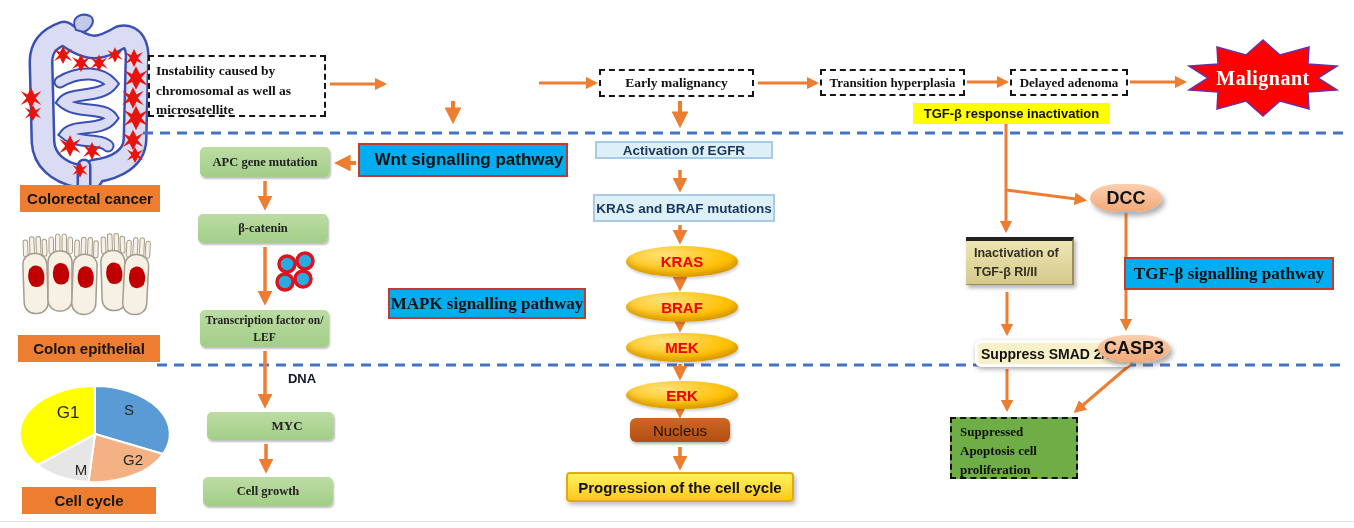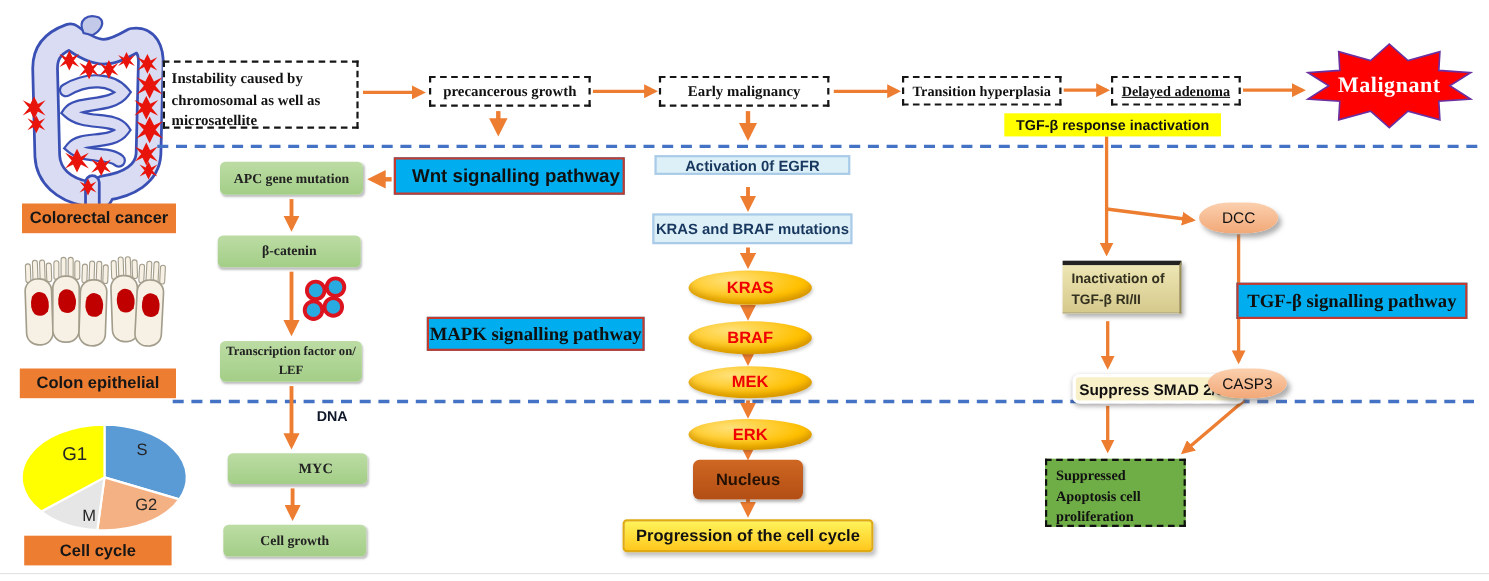--- a/index.html
+++ b/index.html
@@ -14,21 +14,21 @@
              box-shadow:1px 2px 2px rgba(0,0,0,.25);color:#222;
              font-family:"Liberation Serif",serif;font-weight:bold;}
   .blue-box{background:#00AEEF;border:2px solid #C43A2F;color:#101010;font-weight:bold;}
   .lightblue-box{background:#DEF0F7;border:2px solid #A9CBE8;color:#17375E;
                  font-weight:bold;font-size:13.5px;}
   .gold-oval{background:radial-gradient(ellipse at 35% 28%,#FFE17A,#FFC000 62%,#E8A000);
              border-radius:50%;color:#F00000;font-weight:bold;font-size:15px;
              box-shadow:inset 0 -4px 6px rgba(160,100,0,.4),1px 2px 3px rgba(0,0,0,.2);}
   .peach-oval{background:linear-gradient(#FBD0AE,#F2A878);border-radius:50%/62%;
               box-shadow:3px 4px 5px rgba(110,110,110,.55);color:#111;
-              font-weight:normal;font-size:14px;}
+              font-weight:bold;font-size:18px;}
   .orange-label{background:#ED7D31;color:#161616;font-weight:bold;font-size:15px;}
   .yellow-tag{background:#FFFF00;color:#111;font-weight:bold;font-size:13px;}
   .serif{font-family:"Liberation Serif",serif;}
 </style>
 </head>
 <body>
 
 <div id="canvas">
 
   <svg class="abs" width="1354" height="528" style="left:0;top:0;z-index:1">
@@ -126,24 +126,23 @@
       <line x1="1006" y1="124" x2="1006" y2="230" marker-end="url(#ah)"></line>
       <line x1="1006" y1="190" x2="1084" y2="200" marker-end="url(#ah)"></line>
       <line x1="1126" y1="213" x2="1126" y2="328" marker-end="url(#ah)"></line>
       <line x1="1007" y1="292" x2="1007" y2="333" marker-end="url(#ah)"></line>
       <line x1="1007" y1="369" x2="1007" y2="409" marker-end="url(#ah)"></line>
       <line x1="1131" y1="364" x2="1076" y2="411" marker-end="url(#ah)"></line>
     </g>
   </svg>
 
   <div class="abs dashed-box z2" style="left:148px;top:55px;width:178px;height:62px;padding:4px 6px;font-size:13.5px;line-height:1.45;">Instability caused by chromosomal as well as microsatellite</div>
-  <div class="abs ctr dashed-box z2" style="left:390px;top:69px;width:147px;height:28px;font-size:13.5px;">precancerous growth</div>
   <div class="abs ctr dashed-box z2" style="left:599px;top:69px;width:155px;height:28px;font-size:13.5px;">Early malignancy</div>
   <div class="abs ctr dashed-box z2" style="left:820px;top:69px;width:145px;height:27px;font-size:13px;">Transition hyperplasia</div>
-  <div class="abs ctr dashed-box z2" style="left:1010px;top:69px;width:118px;height:27px;font-size:13px;text-decoration:underline;">Delayed adenoma</div>
+  <div class="abs ctr dashed-box z2" style="left:1010px;top:69px;width:118px;height:27px;font-size:13px;">Delayed adenoma</div>
   <div class="abs ctr serif z2" style="left:1199px;top:65px;width:128px;height:26px;color:#fff;font-weight:bold;font-size:20px;letter-spacing:.5px;text-align:right;">Malignant</div>
   <div class="abs ctr yellow-tag z2" style="left:913px;top:103px;width:197px;height:21px;">TGF-β response inactivation</div>
 
   <div class="abs ctr orange-label z2" style="left:20px;top:185px;width:140px;height:27px;">Colorectal cancer</div>
   <div class="abs ctr orange-label z2" style="left:18px;top:335px;width:142px;height:27px;">Colon epithelial</div>
   <div class="abs ctr orange-label z2" style="left:22px;top:487px;width:134px;height:27px;">Cell cycle</div>
 
   <div class="abs ctr z2" style="left:50px;top:402px;width:36px;height:22px;font-size:17px;color:#262626;">G1</div>
   <div class="abs ctr z2" style="left:118px;top:399px;width:22px;height:20px;font-size:15px;color:#262626;">S</div>
   <div class="abs ctr z2" style="left:118px;top:449px;width:30px;height:20px;font-size:15px;color:#262626;">G2</div>
@@ -157,21 +156,21 @@
   <div class="abs ctr z2" style="left:281px;top:370px;width:42px;height:16px;font-weight:bold;font-size:13px;color:#0f172a;">DNA</div>
   <div class="abs ctr green-box z2" style="left:207px;top:412px;width:127px;height:28px;font-size:13px;padding-left:33px;">MYC</div>
   <div class="abs ctr green-box z2" style="left:203px;top:477px;width:130px;height:29px;font-size:12.5px;">Cell growth</div>
 
   <div class="abs ctr lightblue-box z2" style="left:595px;top:141px;width:178px;height:18px;">Activation 0f EGFR</div>
   <div class="abs ctr lightblue-box z2" style="left:593px;top:194px;width:182px;height:28px;">KRAS and BRAF mutations</div>
   <div class="abs ctr gold-oval z2" style="left:626px;top:246px;width:112px;height:31px;">KRAS</div>
   <div class="abs ctr gold-oval z2" style="left:626px;top:292px;width:112px;height:30px;">BRAF</div>
   <div class="abs ctr gold-oval z2" style="left:626px;top:333px;width:112px;height:29px;">MEK</div>
   <div class="abs ctr gold-oval z2" style="left:626px;top:381px;width:112px;height:28px;">ERK</div>
-  <div class="abs ctr z2" style="left:630px;top:418px;width:100px;height:36px;background:linear-gradient(#CE6722,#B34E14);border-radius:6px;color:#241104;font-weight:bold;font-size:15px;box-shadow:1px 2px 3px rgba(0,0,0,.3);">Nucleus</div>
+  <div class="abs ctr z2" style="left:630px;top:418px;width:100px;height:24px;background:linear-gradient(#CE6722,#B34E14);border-radius:6px;color:#241104;font-weight:normal;font-size:15px;box-shadow:1px 2px 3px rgba(0,0,0,.3);">Nucleus</div>
   <div class="abs ctr z2" style="left:566px;top:472px;width:228px;height:30px;background:linear-gradient(#FFF35A,#FFC81E);border:2px solid #DFAA12;border-radius:4px;box-shadow:2px 3px 4px rgba(0,0,0,.25);font-weight:bold;font-size:15px;color:#111;">Progression of the cell cycle</div>
 
   <div class="abs ctr peach-oval z2" style="left:1090px;top:184px;width:72px;height:28px;">DCC</div>
   <div class="abs z2" style="left:966px;top:237px;width:108px;height:48px;background:linear-gradient(#EDE6B4,#D5C98C);border-top:4px solid #222;border-right:2px solid #9C8F55;border-bottom:1px solid #9C8F55;box-shadow:2px 3px 4px rgba(0,0,0,.3);padding:3px 0 0 8px;font-weight:bold;font-size:12.5px;color:#33301F;line-height:1.55;">
     <span style="display:block">Inactivation of</span>
     <span style="display:block">TGF-β RI/II</span>
   </div>
   <div class="abs ctr blue-box serif z2" style="left:1124px;top:257px;width:210px;height:33px;font-size:17px;">TGF-β signalling pathway</div>
   <div class="abs ctr z2" style="left:975px;top:340px;width:156px;height:27px;background:#F8F0C8;border:3px solid #FFF;border-radius:6px;box-shadow:1px 2px 5px rgba(0,0,0,.35);font-weight:bold;font-size:14px;color:#111;">Suppress SMAD 2/3/4</div>
   <div class="abs ctr peach-oval z2" style="left:1098px;top:335px;width:72px;height:27px;">CASP3</div>

